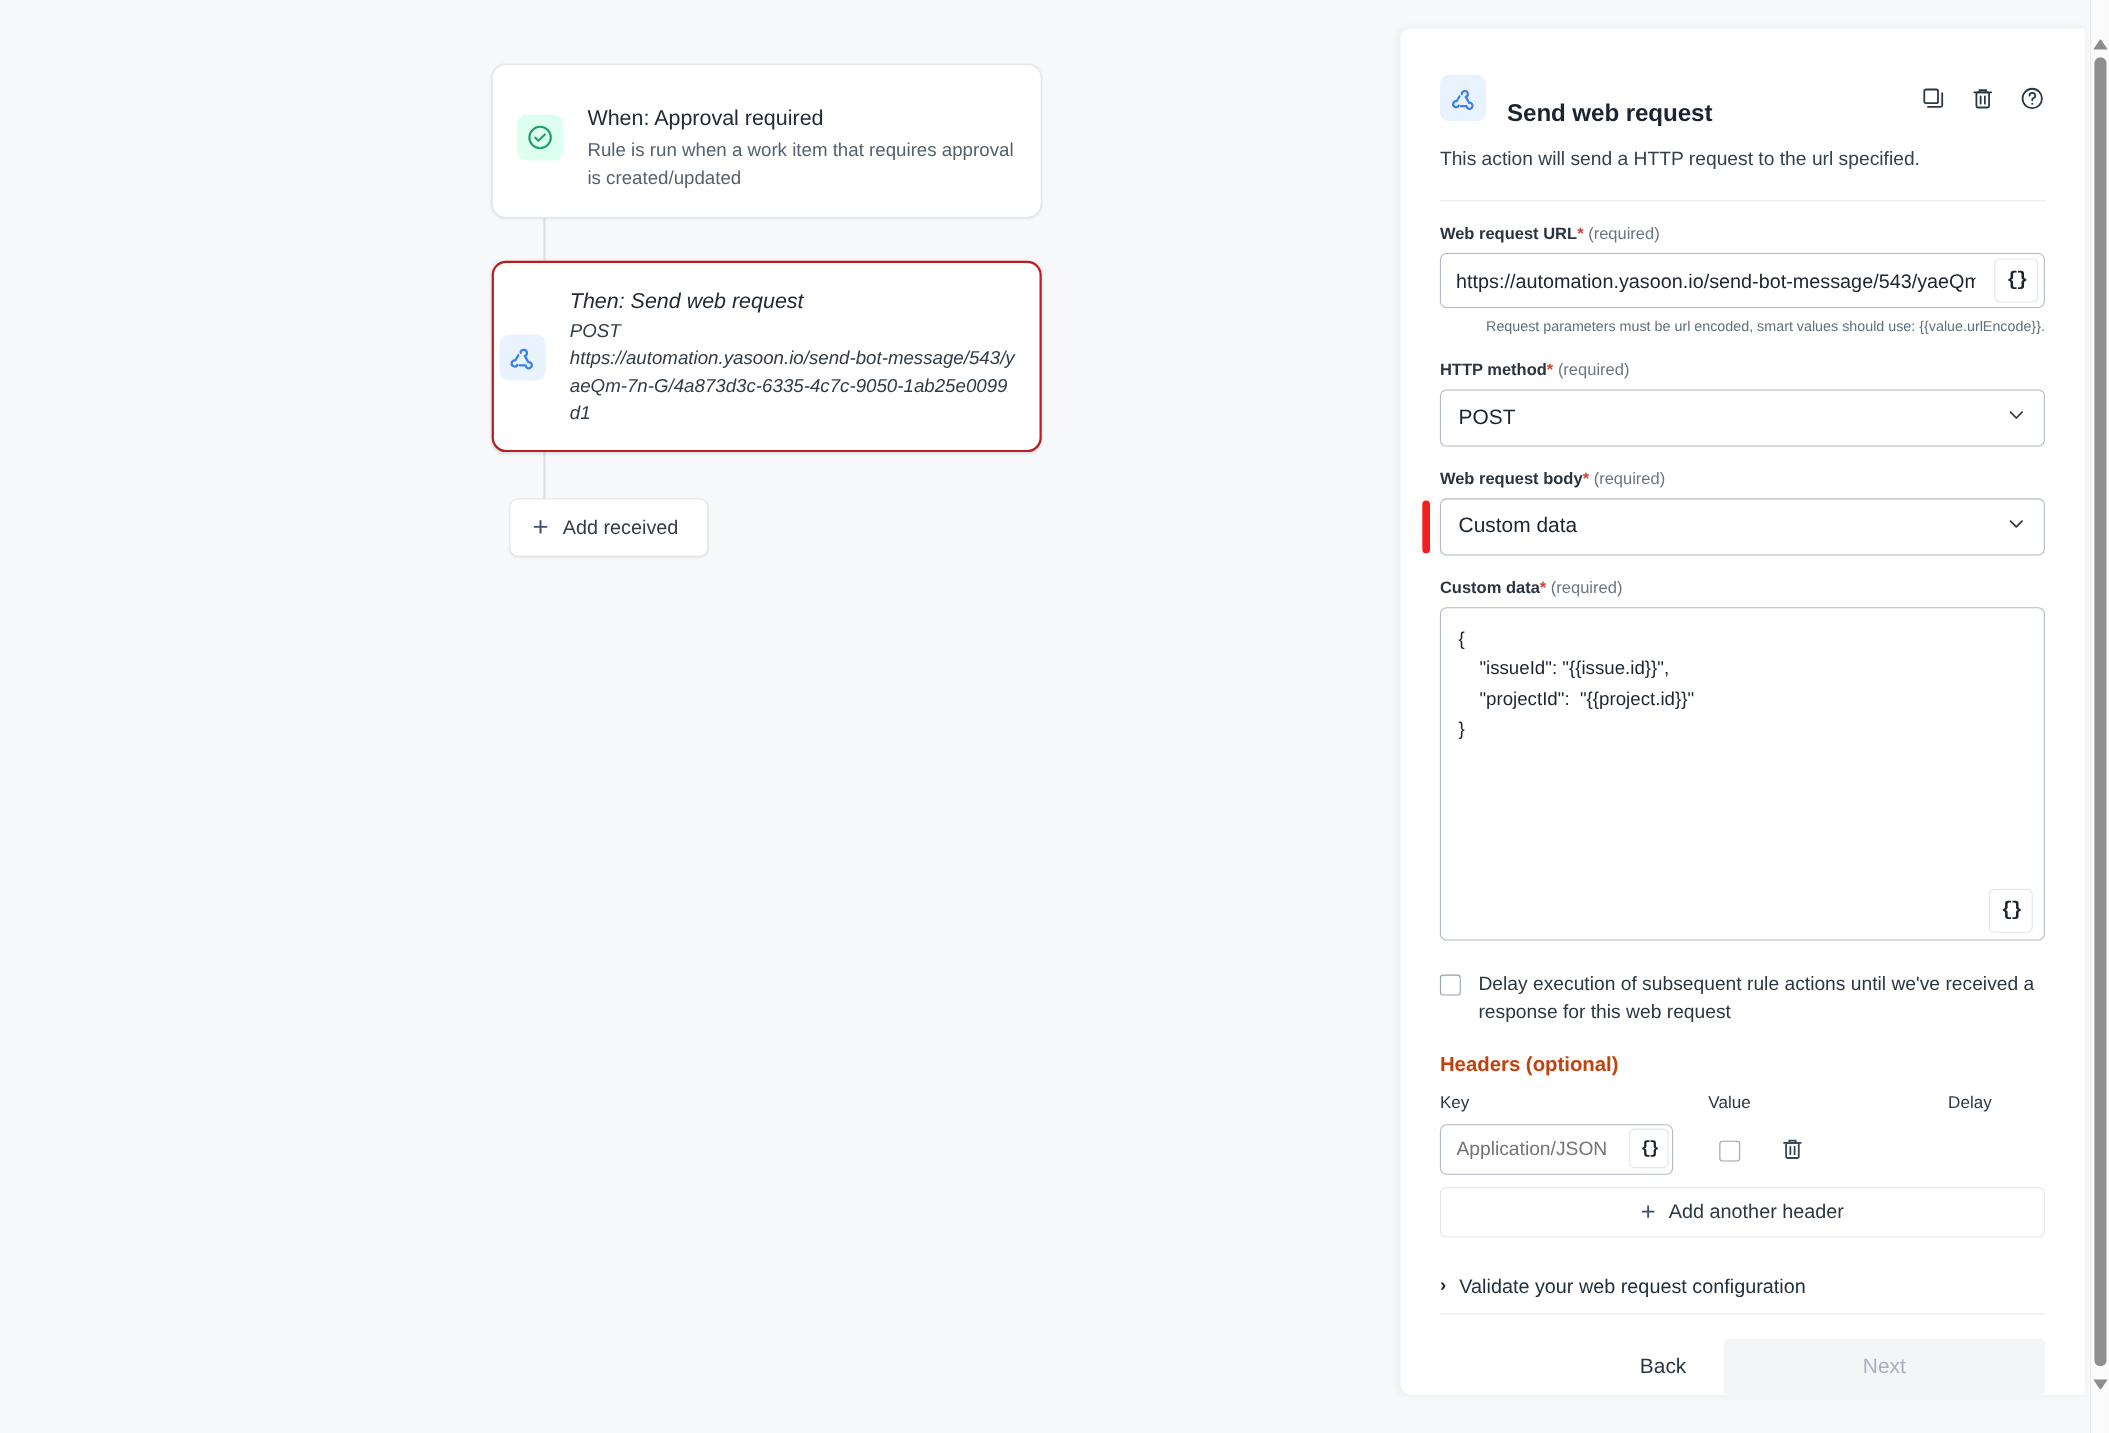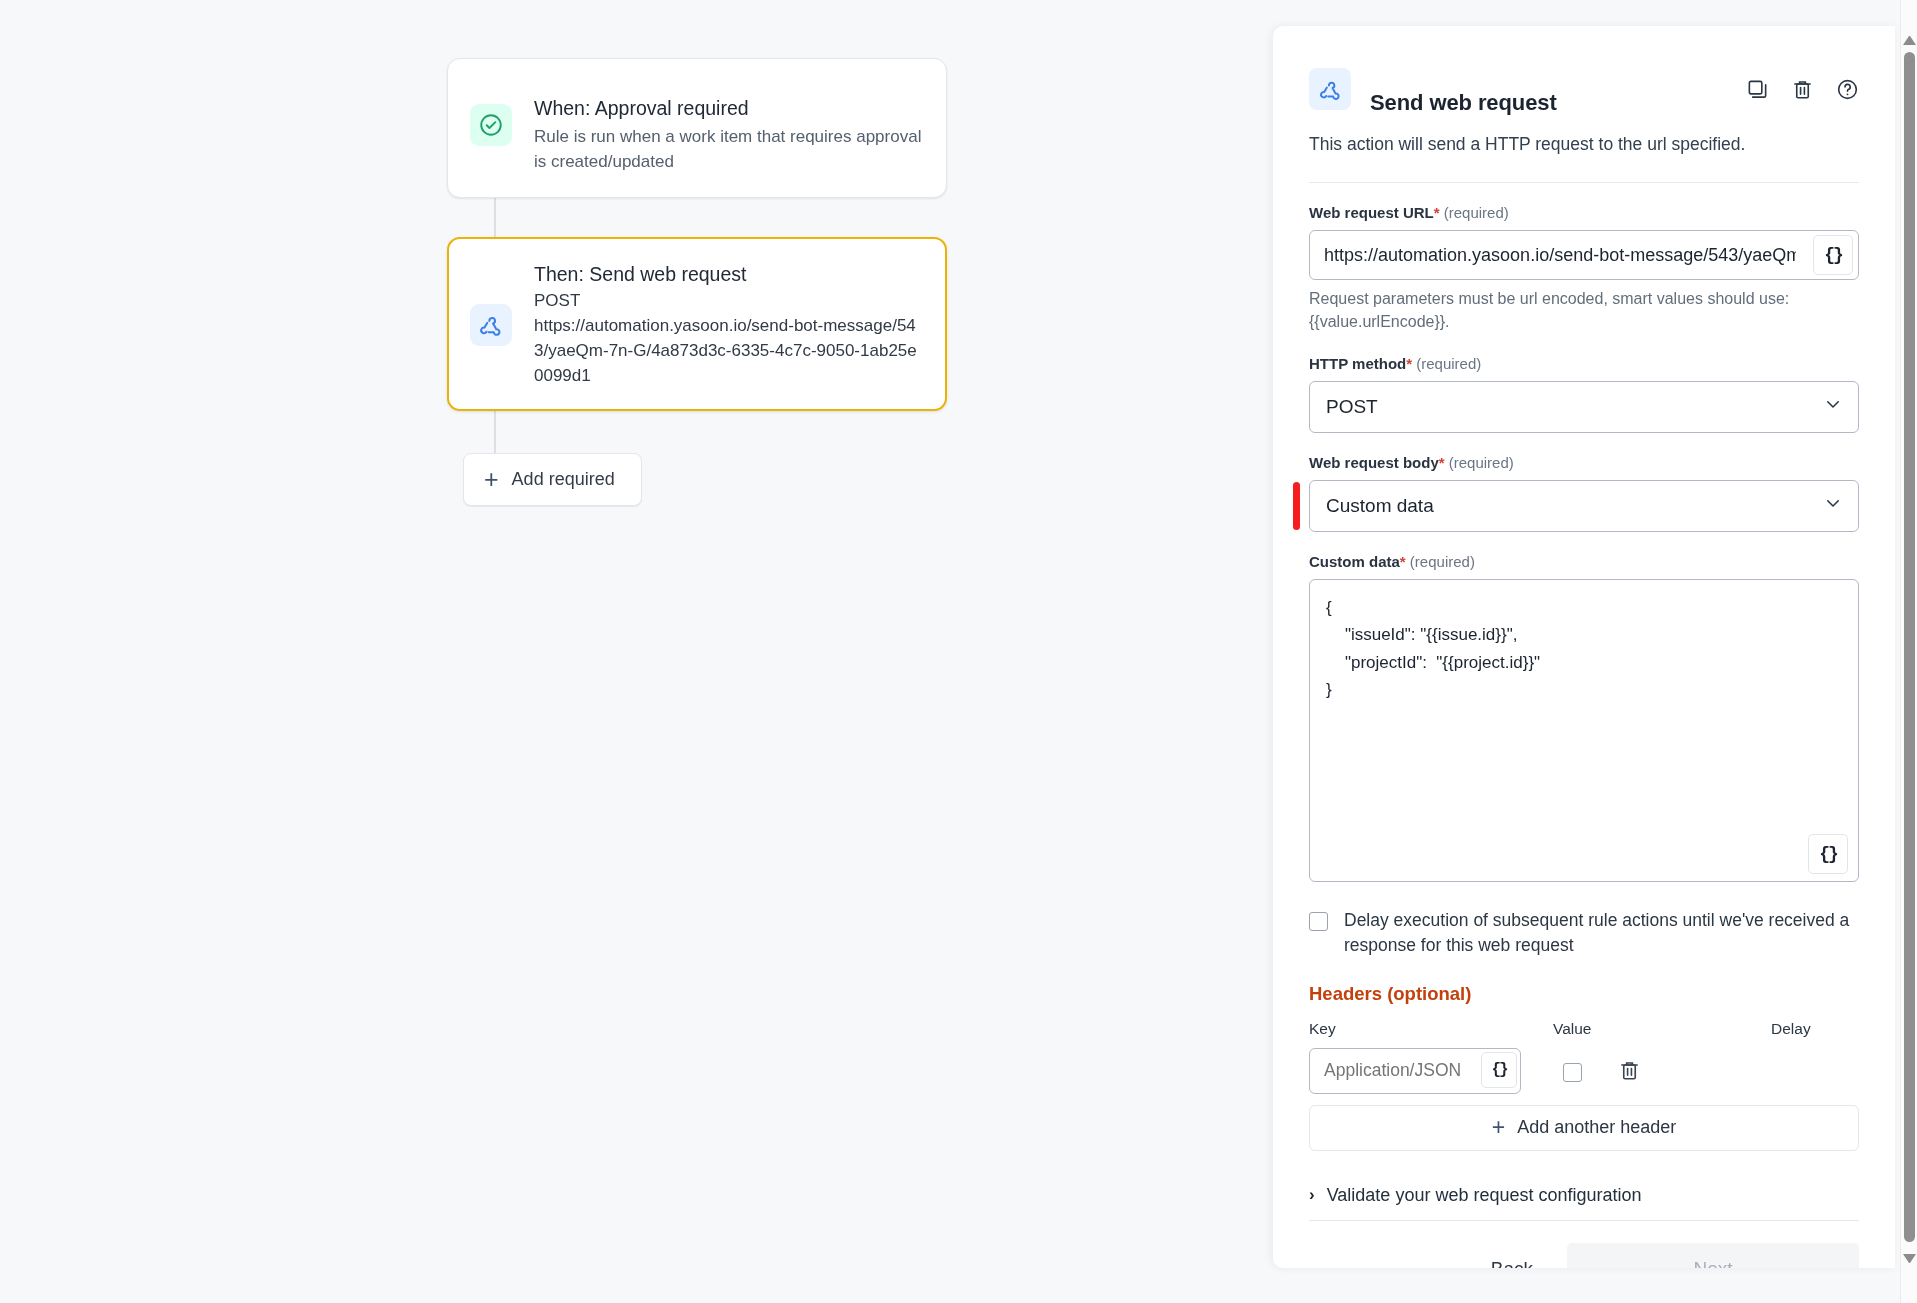--- a/index.html
+++ b/index.html
@@ -24,23 +24,24 @@
     background: #ffffff;
     border: 1px solid #e4e6ea;
     border-radius: 13px;
     box-shadow: 0 1px 2px rgba(9,30,66,.09);
     display: flex;
     align-items: flex-start;
     padding: 35px 22px 22px 22px;
     gap: 22px;
   }
   .rule-card.selected {
-    border: 2px solid #eab308;
+    border: 2px solid #b91c1c;
     box-shadow: 0 1px 3px rgba(9,30,66,.12);
-    padding: 21px 21px 21px 21px;
+    padding: 21px 21px 21px 5px;
+    font-style: italic;
   }
   .card-icon {
     flex: 0 0 auto;
     width: 42px; height: 42px;
     border-radius: 9px;
     display: flex; align-items: center; justify-content: center;
     margin-top: 22px;
   }
   .card-icon.trigger { background: #dcfff1; margin-top: 10px; }
   .card-icon.action  { background: #e9f2ff; margin-top: 44px; }
@@ -137,21 +138,21 @@
     position: absolute; right: 6px; top: 5px;
     width: 40px; height: 40px;
     border: 1px solid #e3e5e9; border-radius: 5px;
     background: #fff;
     display: flex; align-items: center; justify-content: center;
     font-size: 18px; color: #1b2430; cursor: pointer;
     font-family: "Liberation Mono", monospace; letter-spacing: -2px;
     font-weight: 700;
   }
   .help-text {
-    font-size: 16px; color: #636e7b; margin-top: 8px; line-height: 1.42;
+    font-size: 13px; color: #636e7b; margin-top: 8px; line-height: 1.42; text-align: right;
   }
 
   .select-row { position: relative; margin-top: 9px; }
   .select-box {
     width: 100%; height: 52px;
     border: 1px solid #b3b9c4; border-radius: 6px; background: #fff;
     display: flex; align-items: center; padding: 0 16px;
     font-size: 19px; color: #1b2430; cursor: pointer;
   }
   .chev { margin-left: auto; }
@@ -309,21 +310,21 @@
           <div class="card-title">Then: Send web request</div>
           <div class="card-url">POST</div>
           <div class="card-url">https://automation.yasoon.io/send-bot-message/543/yaeQm-7n-G/4a873d3c-6335-4c7c-9050-1ab25e0099d1</div>
         </div>
       </div>
 
       <div class="connector c2"></div>
 
       <div class="add-component">
         <span class="plus">+</span>
-        <span>Add required</span>
+        <span>Add received</span>
       </div>
 
     </div>
   </div>
 
   <div class="panel">
     <div class="panel-inner">
 
       <div class="panel-head">
         <div class="webhook-badge">

